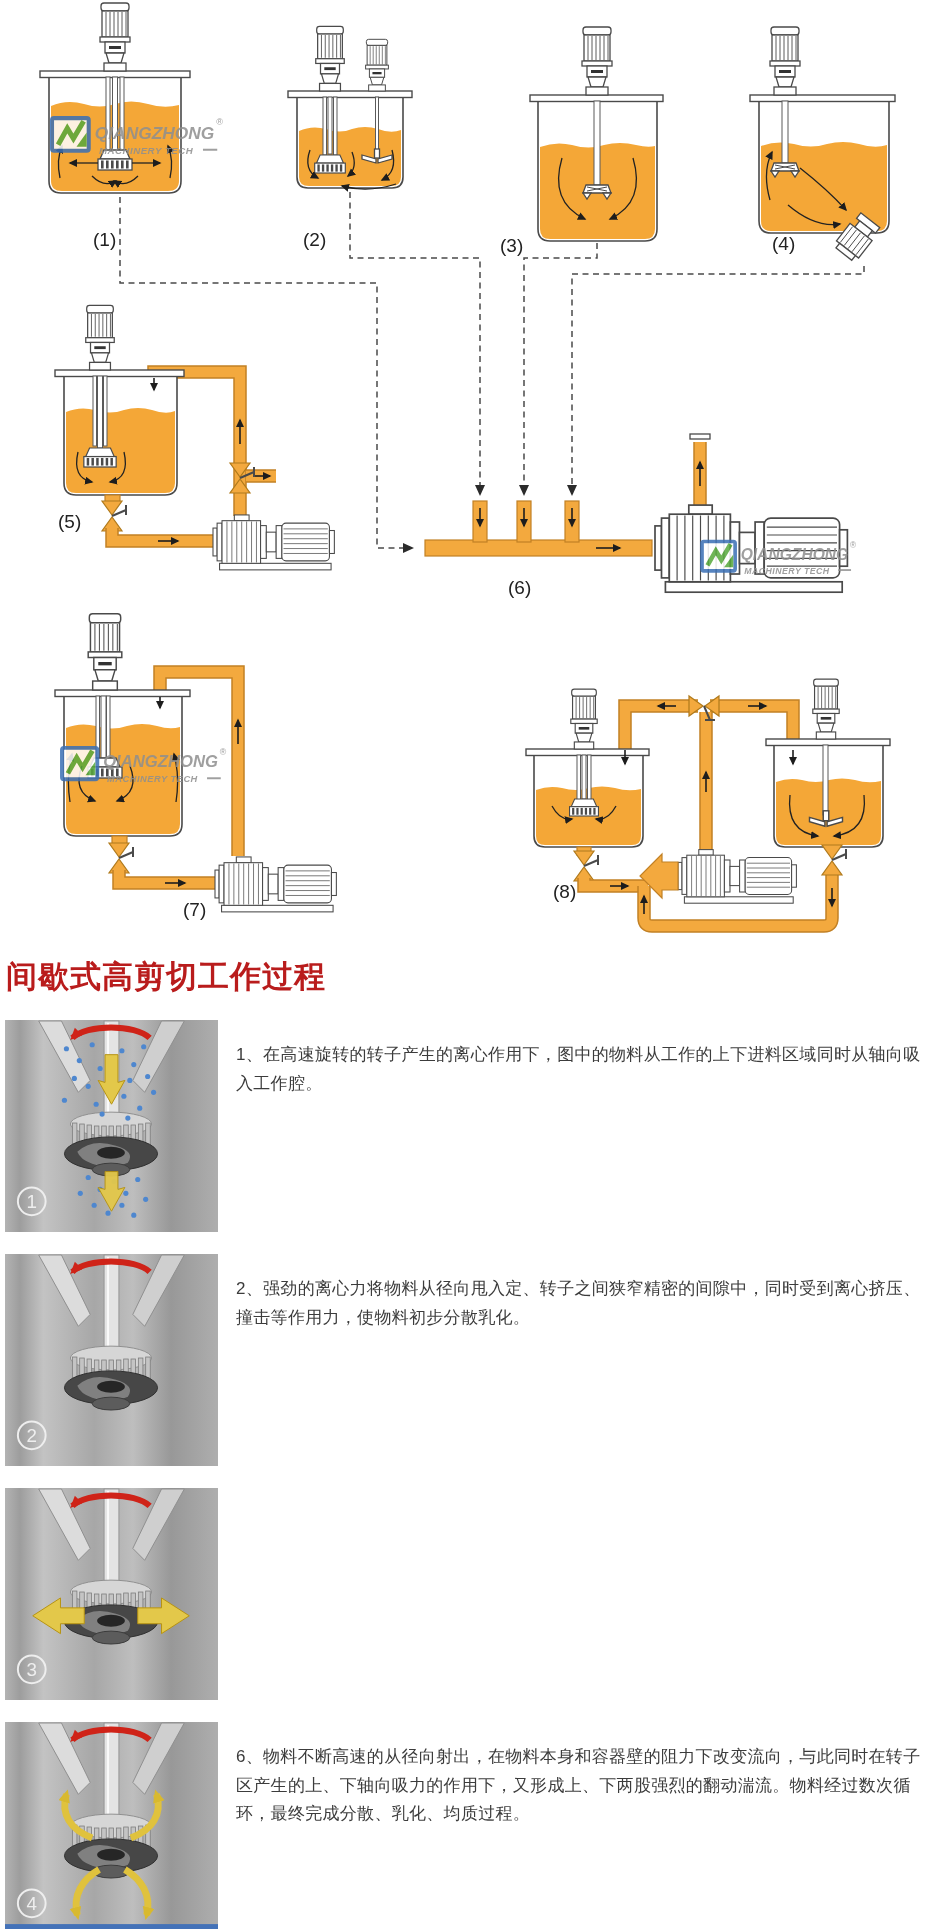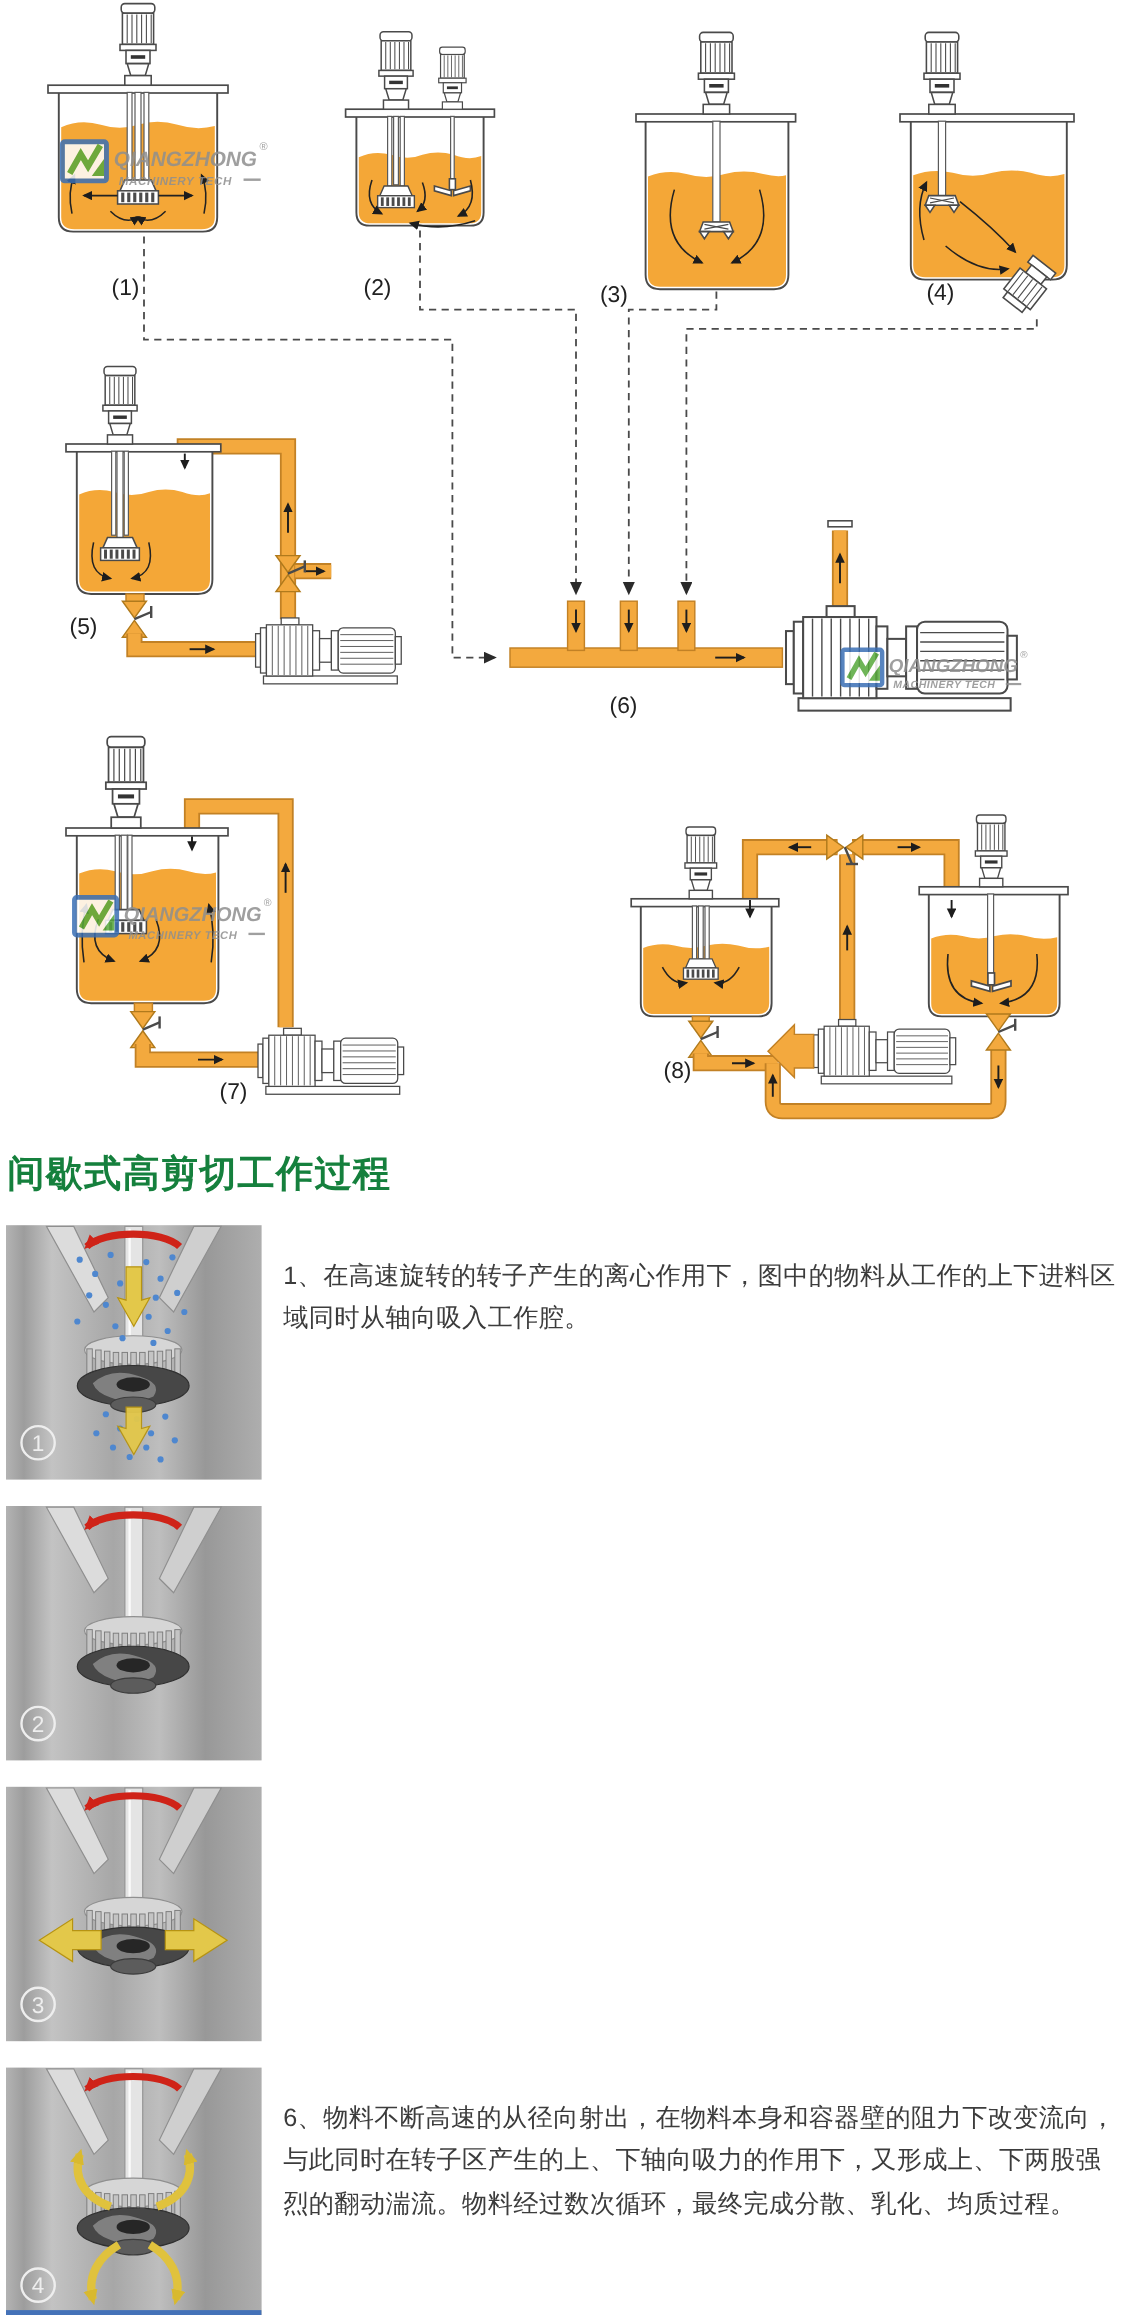--- a/index.html
+++ b/index.html
@@ -20,27 +20,27 @@
   .vo{fill:#F3A93E;stroke:#B07A1C;stroke-width:1.2;}
   .fa{fill:none;stroke:#222;stroke-width:1.3;marker-end:url(#ah);}
   .pa{fill:none;stroke:#1d1d1d;stroke-width:1.6;marker-end:url(#ah);}
   .dash{fill:none;stroke:#4a4a4a;stroke-width:1.5;stroke-dasharray:6 4.5;marker-end:url(#ahBig);}
   .dlab{font-size:19px;fill:#222;}
   .wm1{font-size:17px;font-weight:bold;font-style:italic;fill:#8f8f8f;}
   .wm2{font-size:9.5px;font-weight:bold;font-style:italic;fill:#8f8f8f;letter-spacing:.5px;}
   .wmr{font-size:9px;fill:#8f8f8f;}
 
   
-  h1.sec{font-size:31px;font-weight:700;color:#15803d;margin:16px 0 22px 6px;letter-spacing:1px;}
+  h1.sec{font-size:31px;font-weight:700;color:#b91c1c;margin:16px 0 22px 6px;letter-spacing:1px;}
   .steps{padding:0 0 26px 5px;}
   .step-row{display:flex;align-items:flex-start;margin-bottom:22px;}
   .photo{width:213px;height:212px;position:relative;flex:none;
          background:linear-gradient(90deg,#b3b3b3 0%,#9d9d9d 7%,#c3c3c3 18%,#a7a7a7 42%,#bebebe 60%,#989898 78%,#aeaeae 100%);}
   .photo svg{position:absolute;left:0;top:0;}
-  .step-text{width:695px;margin-left:18px;font-size:21px;line-height:1.68;color:#3c3c3c;letter-spacing:.3px;padding-top:4px;}
+  .step-text{width:695px;margin-left:18px;font-size:17px;line-height:1.68;color:#3c3c3c;letter-spacing:.3px;padding-top:4px;}
   .cnum{font-size:19px;fill:#eeeeee;text-anchor:middle;}
 </style>
 </head>
 <body>
 
 <div class="page">
 
 
 <svg width="950" height="936" viewBox="0 0 950 936">
 <defs>
@@ -449,20 +449,21 @@
   </div>
 
   <div class="step-row">
     <div class="photo">
       <svg width="213" height="212" viewBox="0 0 215 212">
         <use href="#mixbase"></use>
         <circle cx="27" cy="182" r="14" fill="none" stroke="#eeeeee" stroke-width="2"></circle>
         <text x="27" y="189" class="cnum">2</text>
       </svg>
     </div>
+    <p class="step-text">2、强劲的离心力将物料从径向甩入定、转子之间狭窄精密的间隙中，同时受到离心挤压、撞击等作用力，使物料初步分散乳化。</p>
   </div>
 
   <div class="step-row">
     <div class="photo">
       <svg width="213" height="212" viewBox="0 0 215 212">
         <use href="#mixbase"></use>
         <g>
           <polygon points="80,120 80,136 56,136 56,146 28,128 56,110 56,120" fill="#e3c84a" stroke="#b69312" stroke-width="1"></polygon>
           <polygon points="134,120 134,136 158,136 158,146 186,128 158,110 158,120" fill="#e3c84a" stroke="#b69312" stroke-width="1"></polygon>
         </g>

